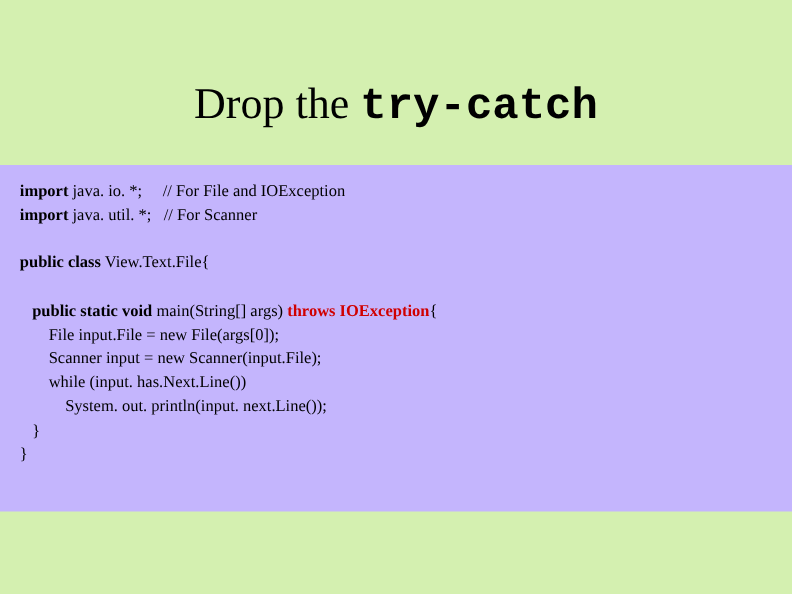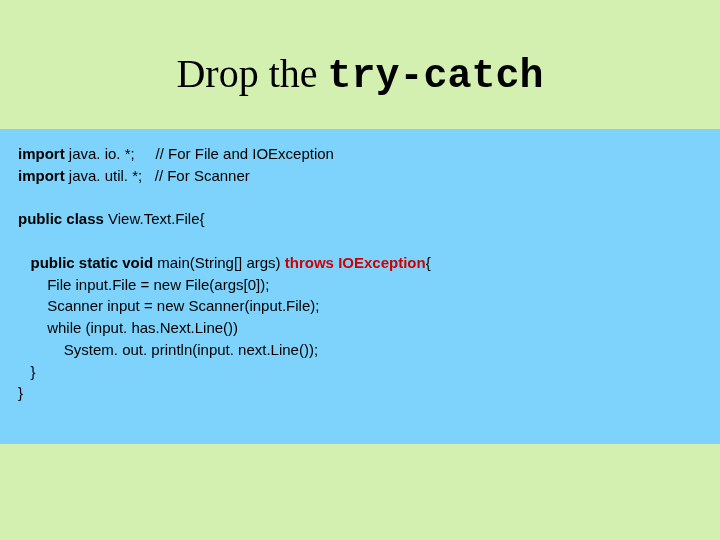--- a/index.html
+++ b/index.html
@@ -13,34 +13,34 @@
   }
   .slide {
     width: 720px;
     height: 540px;
     position: relative;
     box-sizing: border-box;
   }
   .title {
     text-align: center;
     font-size: 40px;
-    padding-top: 50px;
+    padding-top: 70px;
     padding-bottom: 30px;
     background: #d4f0b0;
     color: #000;
   }
   .title .mono {
     font-family: 'Courier New', Courier, monospace;
     font-weight: bold;
   }
   .code-block {
-    background: #7dd3fc;
+    background: #c4b5fd;
     margin: 0;
     padding: 14px 18px 40px 18px;
-    font-family: Liberation Sans, sans-serif;
+    font-family: Liberation Serif, serif;
     font-size: 15px;
     line-height: 1.45;
     white-space: pre;
     color: #000;
   }
   .kw { font-weight: bold; }
   .exc { color: #d00000; font-weight: bold; }
 </style>
 </head>
 <body>

